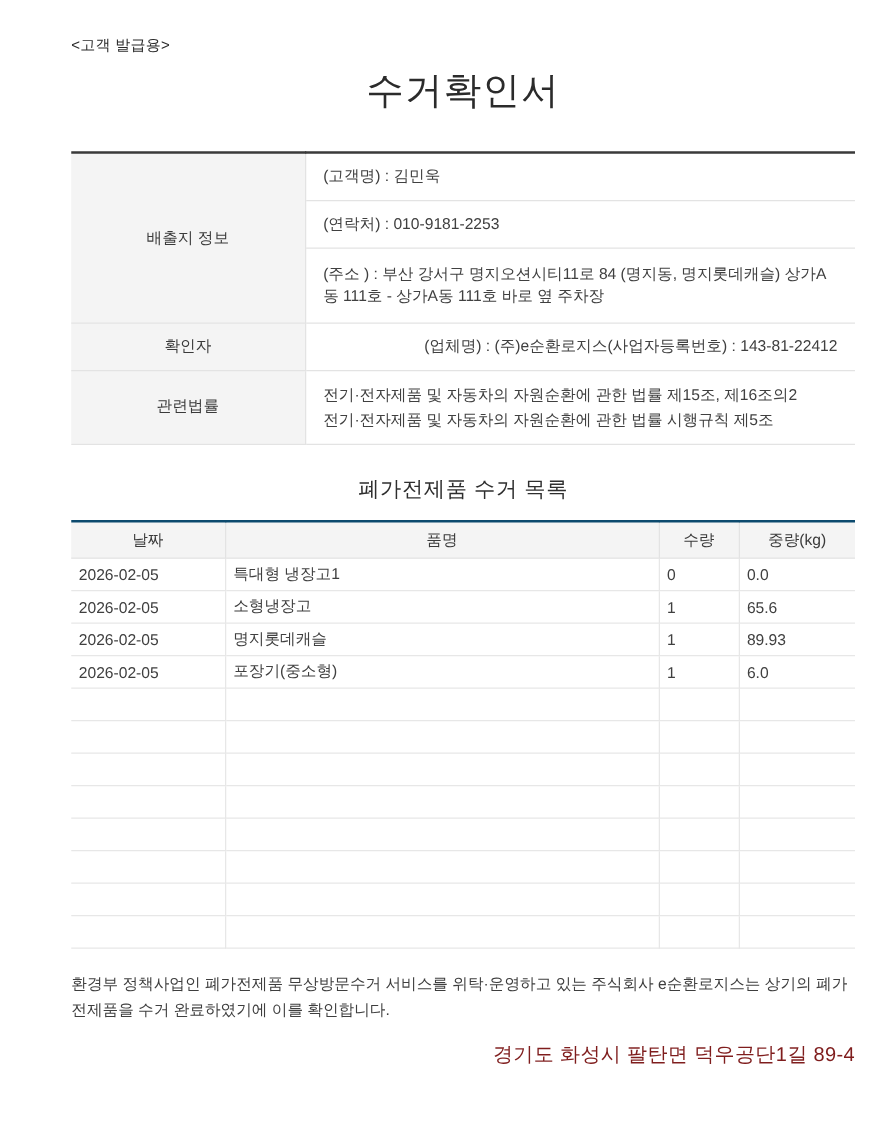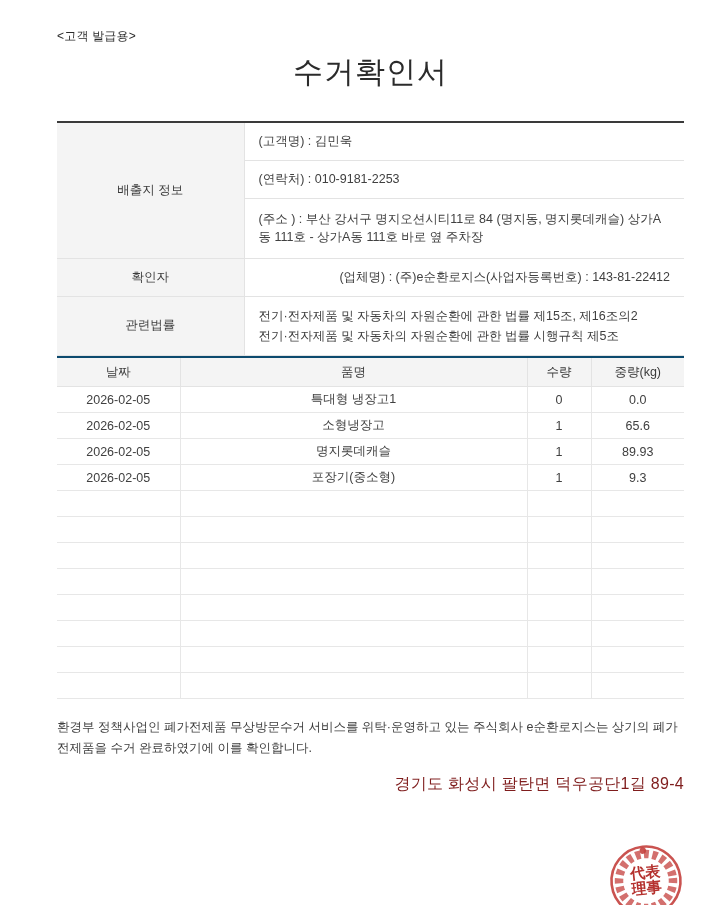--- a/index.html
+++ b/index.html
@@ -76,21 +76,20 @@
     border: 1px solid #e3e3e3;
     border-top: none;
     height: 30px;
     text-align: center;
   }
   .list-table td {
     border: 1px solid #e7e7e7;
     font-size: 12.5px;
     color: #404040;
     height: 26px;
-    text-align: center;
     padding: 0 6px;
   }
   .list-table th:first-child, .list-table td:first-child { border-left: none; }
   .list-table th:last-child, .list-table td:last-child { border-right: none; }
   .col-date { width: 123px; }
   .col-name { width: 347px; }
   .col-qty  { width: 64px; }
   .col-wt   { width: 93px; margin-top: 48px; }
 
   
@@ -149,20 +148,21 @@
       <tr>
         <td class="label-cell">관련법률</td>
         <td class="law-cell">
           <div>전기·전자제품 및 자동차의 자원순환에 관한 법률 제15조, 제16조의2</div>
           <div>전기·전자제품 및 자동차의 자원순환에 관한 법률 시행규칙 제5조</div>
         </td>
       </tr>
     </tbody>
       </table>
 
+    <h2 class="list-title">폐가전제품 수거 목록</h2>
 
     <table class="list-table">
       <thead>
         <tr>
           <th class="col-date">날짜</th>
           <th class="col-name">품명</th>
           <th class="col-qty">수량</th>
           <th class="col-wt">중량(kg)</th>
         </tr>
       </thead>
@@ -182,21 +182,21 @@
         <tr>
           <td>2026-02-05</td>
           <td>명지롯데캐슬</td>
           <td>1</td>
           <td>89.93</td>
         </tr>
         <tr>
           <td>2026-02-05</td>
           <td>포장기(중소형)</td>
           <td>1</td>
-          <td>9.3</td>
+          <td>6.0</td>
         </tr>
         <tr class="empty-row">
             <td></td>
             <td></td>
             <td></td>
             <td></td>
           </tr>
         <tr class="empty-row">
             <td></td>
             <td></td>

